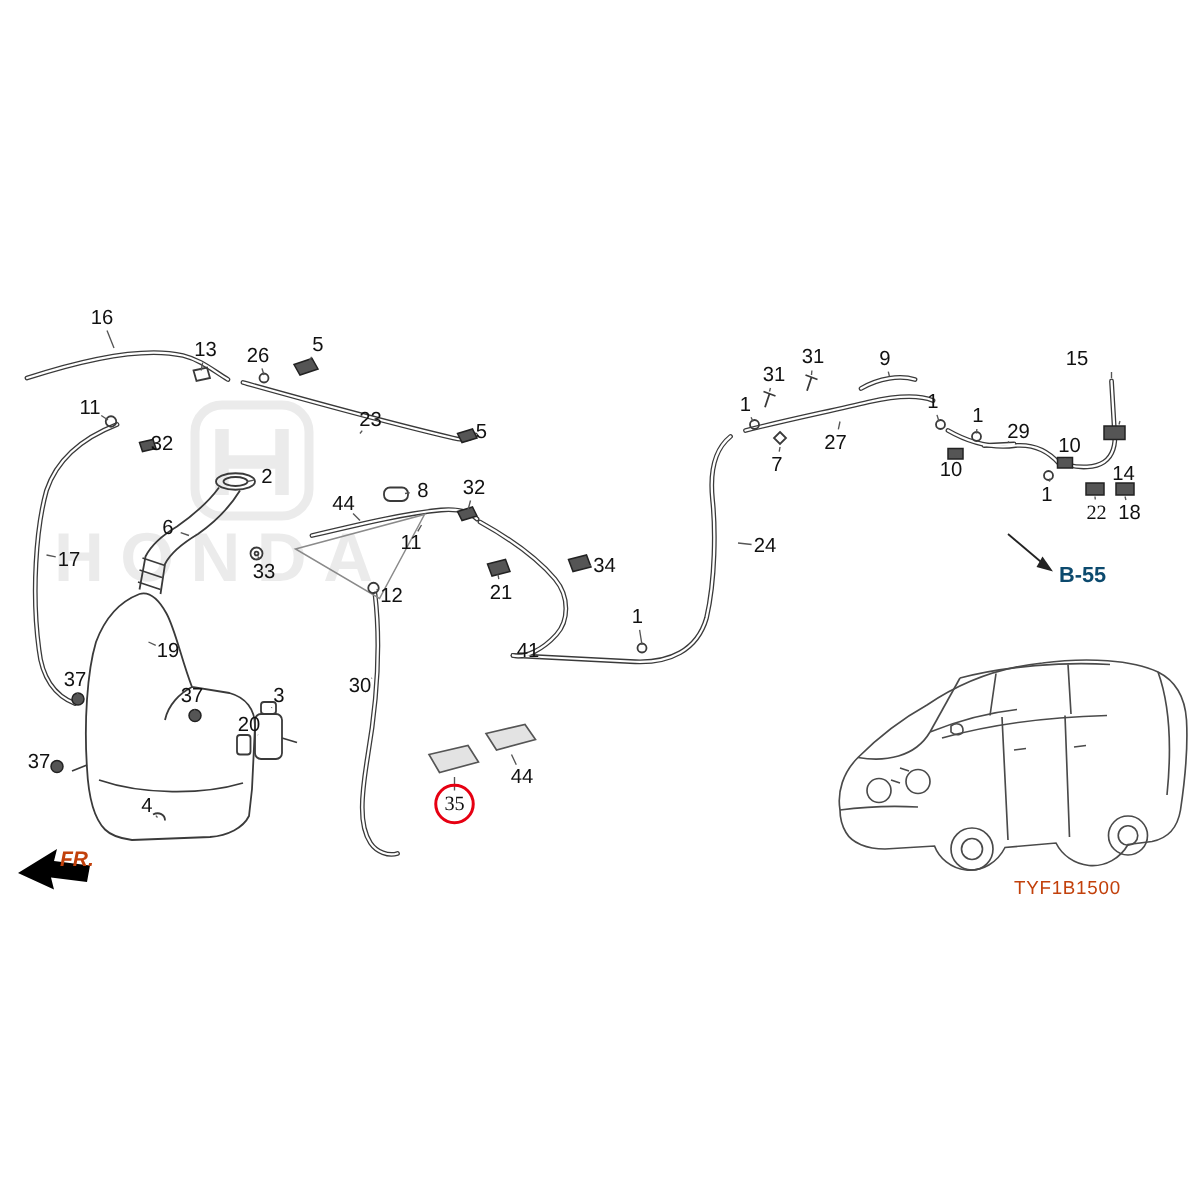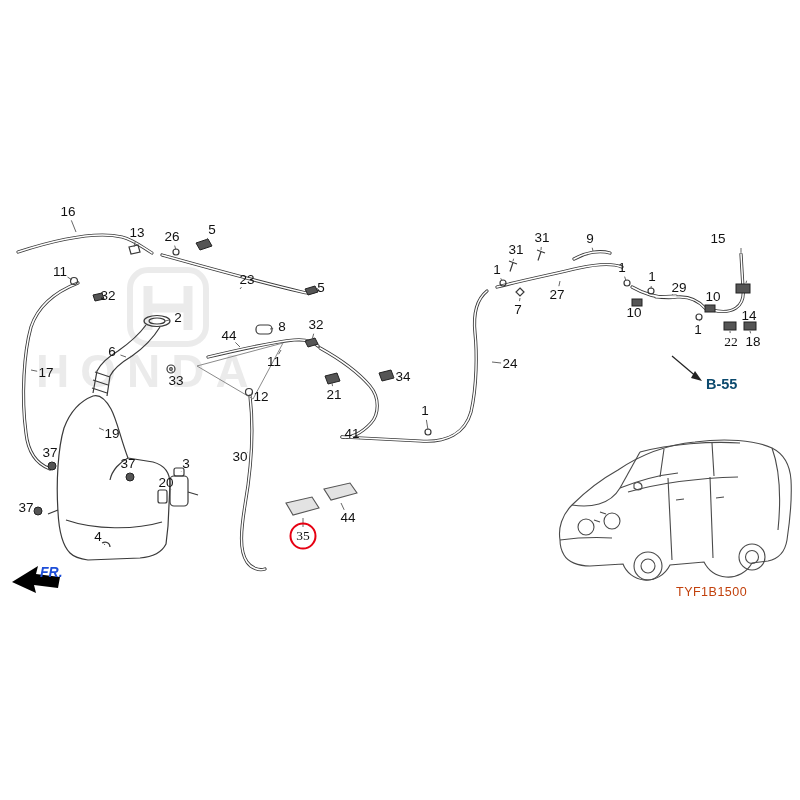--- a/index.html
+++ b/index.html
@@ -14,21 +14,21 @@
   .part{stroke:#555;stroke-width:1.1;fill:#e3e3e3;}
   .car{stroke:#4a4a4a;stroke-width:1.1;fill:none;}
   #callout-layer{position:absolute;left:0;top:0;width:800px;height:800px;}
   .callout{position:absolute;transform:translate(-50%,-50%);font-size:13.5px;
            color:#111;line-height:1;padding:1px 2px;cursor:default;}
   .ring{position:absolute;width:23px;height:23px;border:2.2px solid #e60012;
         border-radius:50%;transform:translate(-50%,-50%);}
   .wm-text{position:absolute;left:36px;top:344px;font-size:46px;font-weight:bold;
            letter-spacing:11px;color:rgba(60,60,60,0.10);}
   .fr-label{position:absolute;left:40px;top:564px;font-weight:bold;font-style:italic;
-            font-size:14px;color:#1d4ed8;}
+            font-size:14px;color:#c2410c;}
   .ref-label{position:absolute;left:706px;top:376px;font-weight:bold;font-size:14.5px;color:#0c4a6e;}
   .code-label{position:absolute;left:676px;top:585px;font-size:12.5px;letter-spacing:0.5px;color:#c2410c;}
 </style>
 </head>
 <body>
 
 <div id="canvas">
 
   <div class="wm-text">HONDA</div>
 

